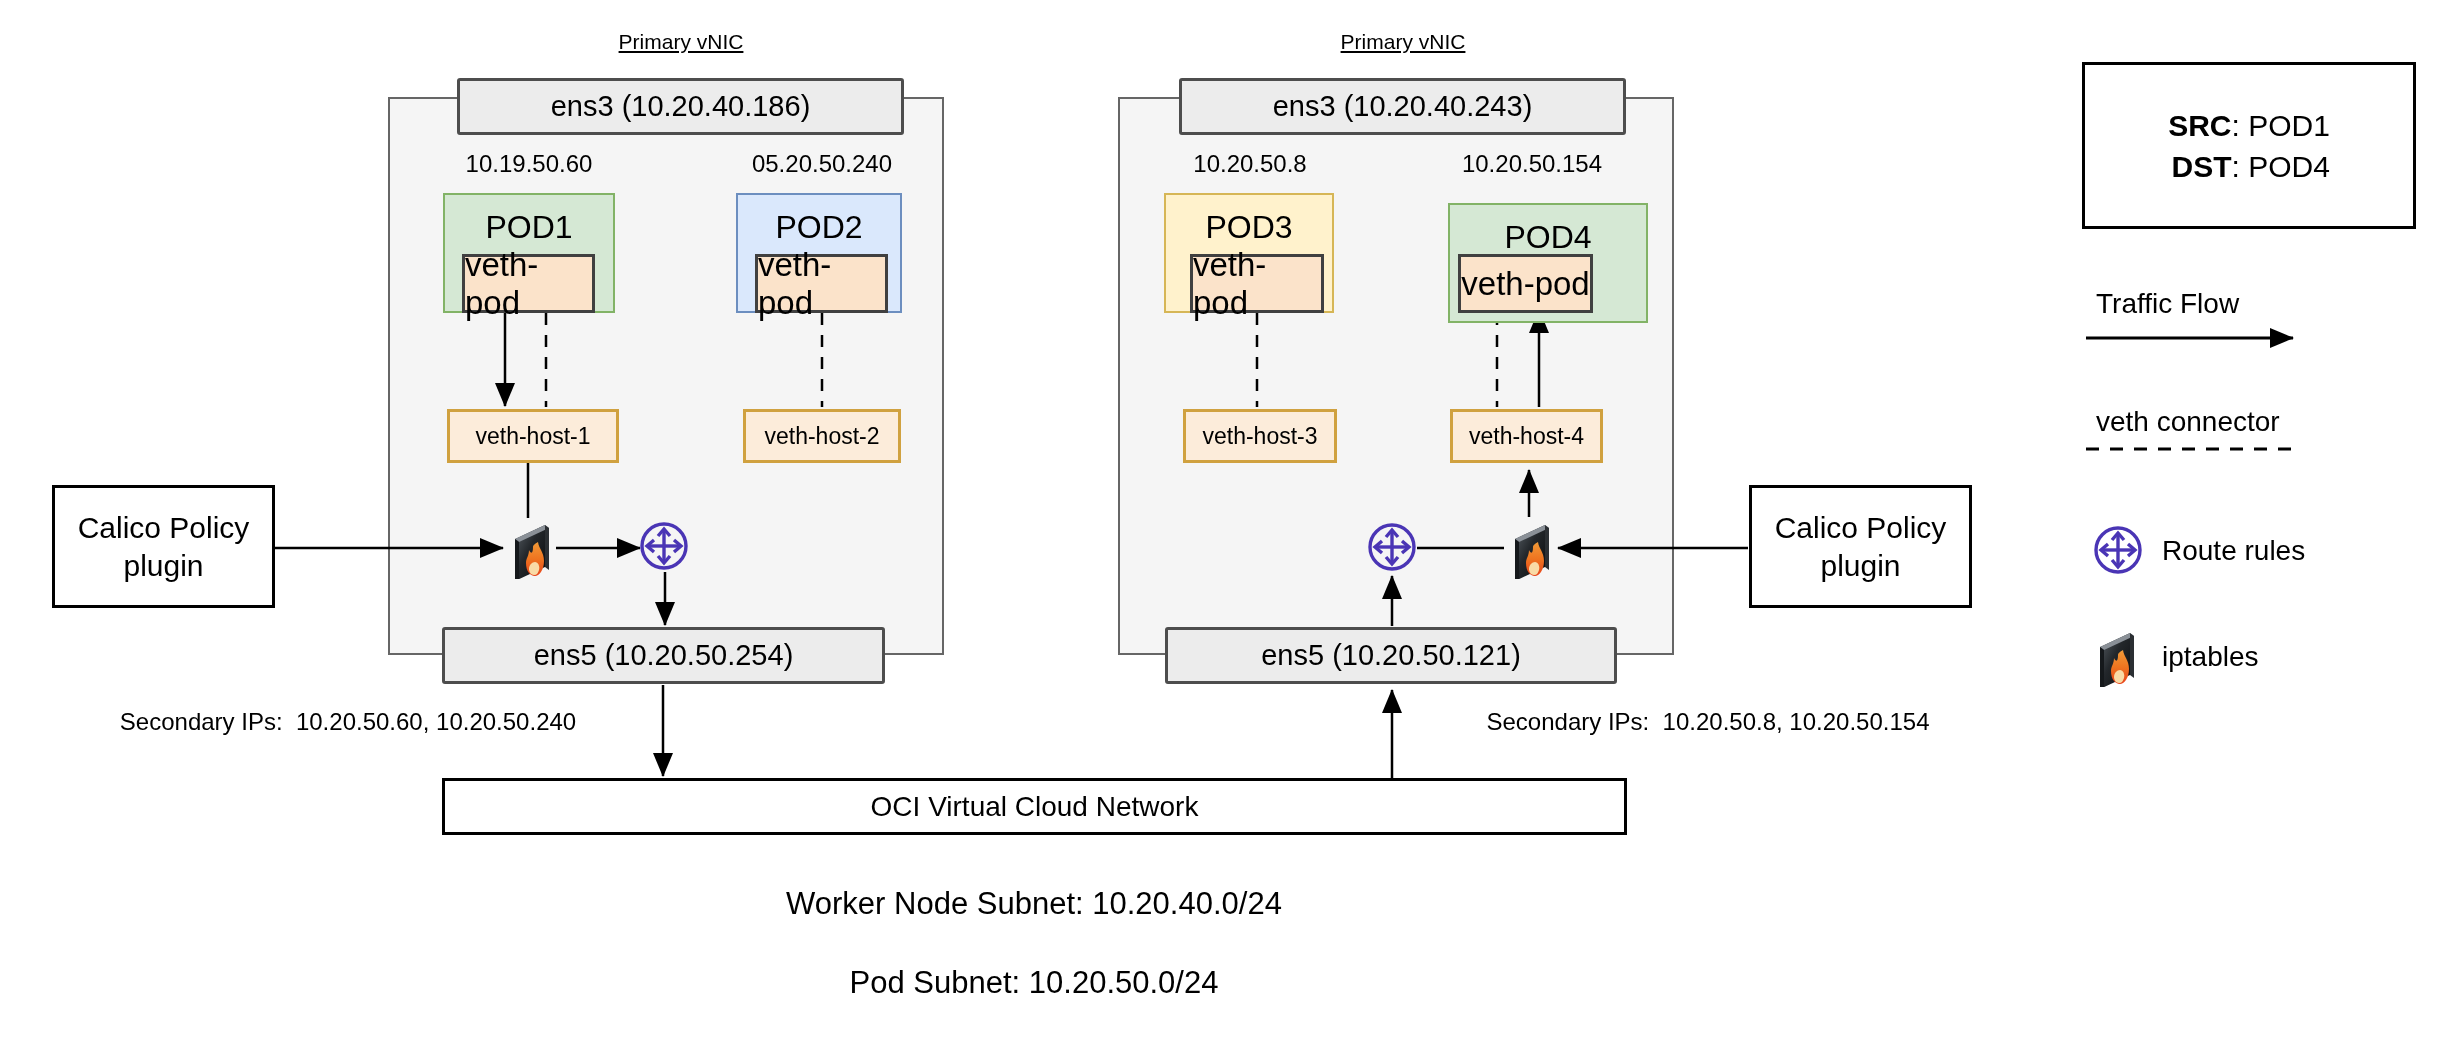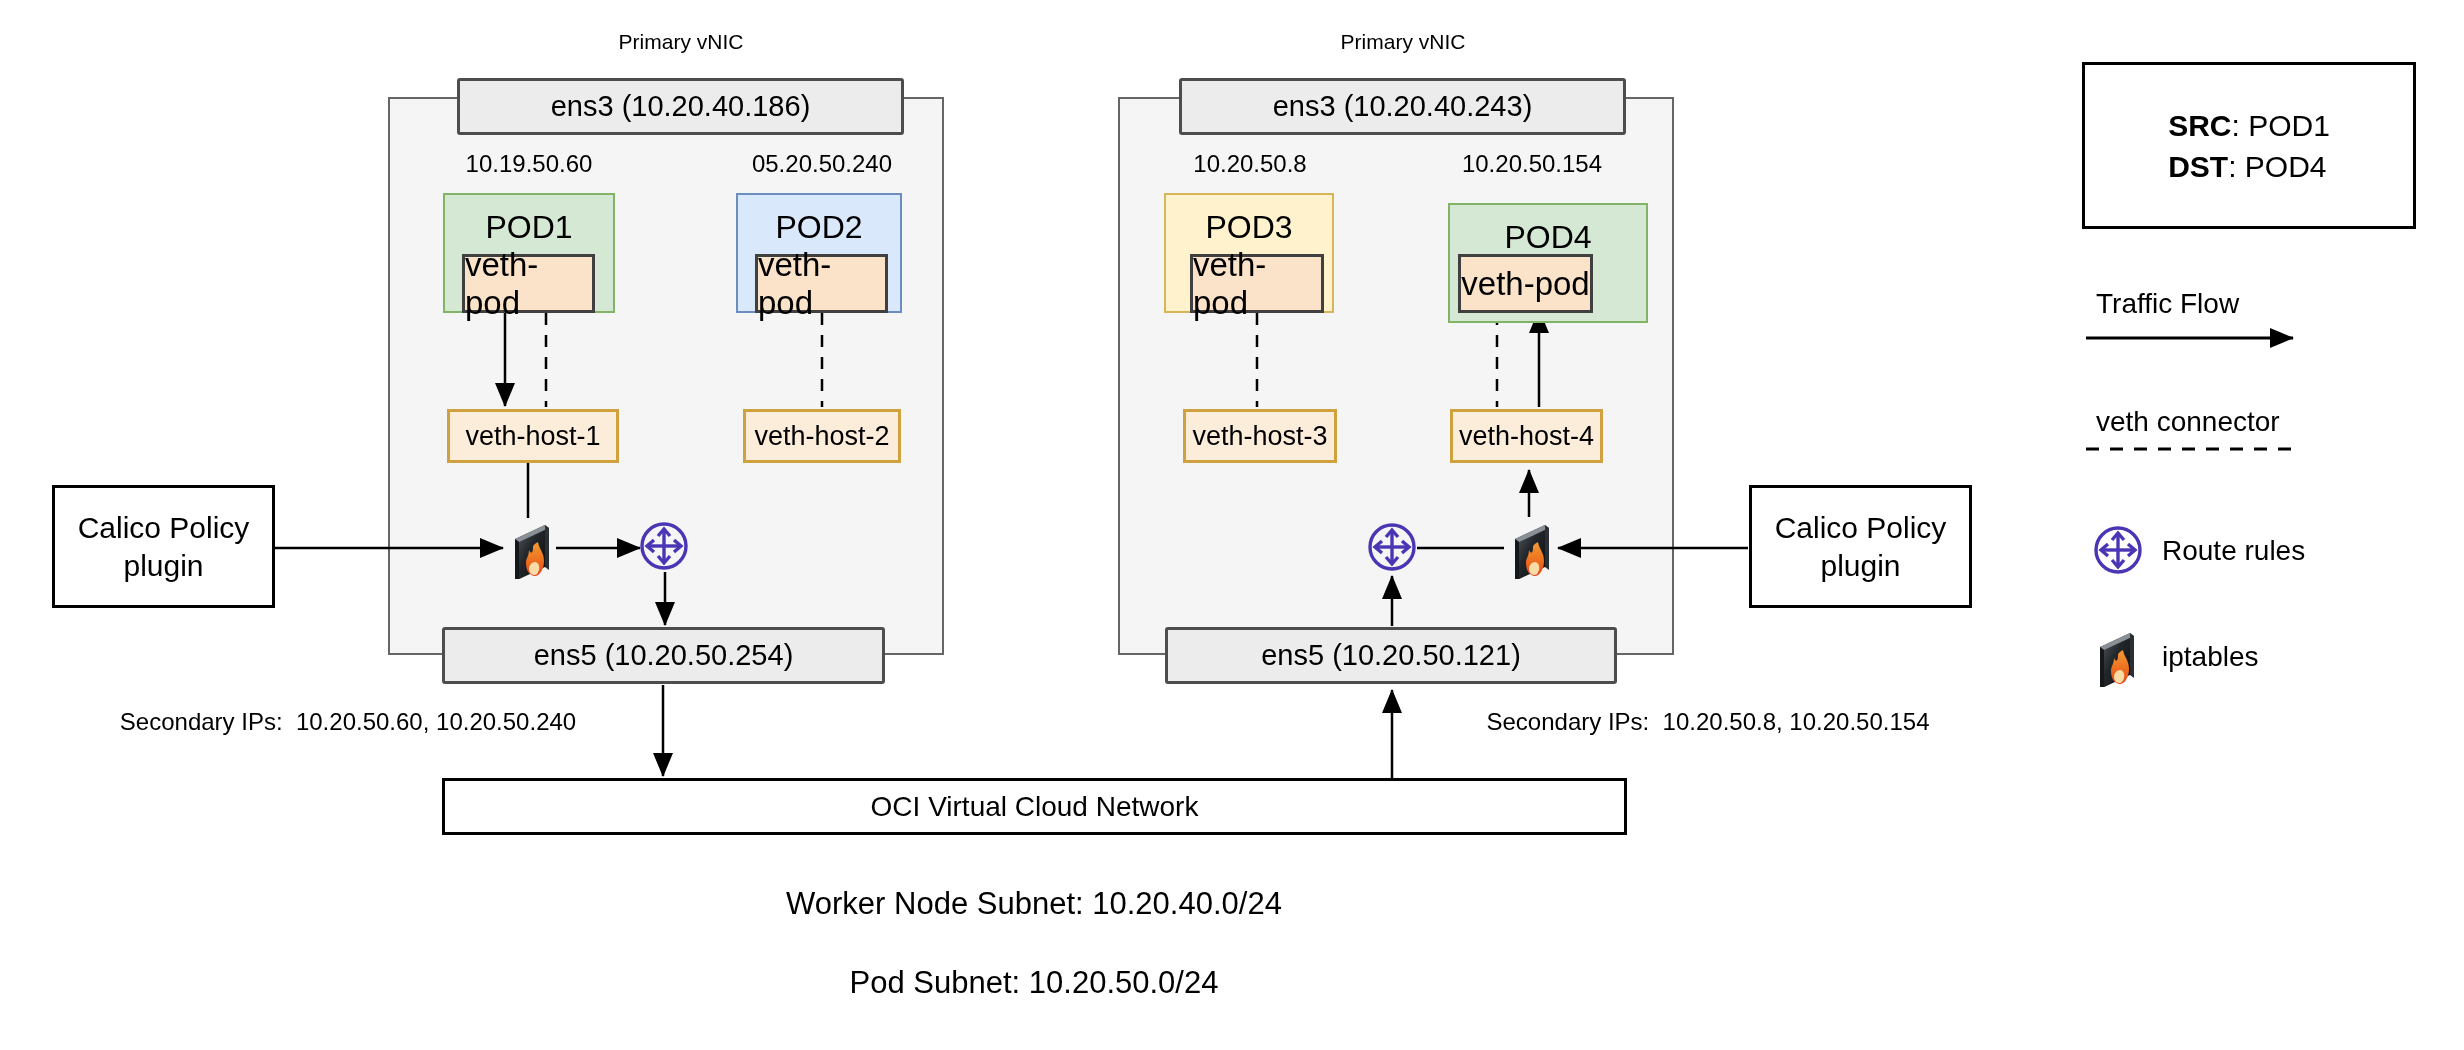--- a/index.html
+++ b/index.html
@@ -23,34 +23,34 @@
   .podbox .podname{margin-top:14px;}
   .pod-green{background:#d5e8d4;border-color:#82b366;}
   .pod-blue{background:#dae8fc;border-color:#6c8ebf;}
   .pod-yellow{background:#fff2cc;border-color:#d6b656;}
   .vethpod{
     background:#fbe3ca;border:3px solid #404040;z-index:4;
     display:flex;align-items:center;justify-content:center;font-size:33px;
   }
   .vethhost{
     background:#fcecda;border:3px solid #d0a13f;z-index:3;
-    display:flex;align-items:center;justify-content:center;font-size:27px;
+    display:flex;align-items:center;justify-content:center;font-size:23px;
   }
   .plainbox{
     background:#fff;border:3px solid #000;z-index:3;
     display:flex;align-items:center;justify-content:center;text-align:center;
   }
   .lbl{z-index:3;text-align:center;}
-  .small{font-size:21px;}
+  .small{font-size:21px;text-decoration:underline;}
   .iplabel{font-size:24px;}
   .seclabel{font-size:24px;white-space:pre;}
   .subnetlabel{font-size:31px;}
   .legendtext{font-size:28px;text-align:left;}
   .calico{font-size:30px;line-height:38px;padding:0 14px;}
-  .srcdst{font-size:30px;line-height:41px;text-align:left;}
+  .srcdst{font-size:30px;line-height:41px;text-align:right;}
   svg.overlay{position:absolute;left:0;top:0;z-index:2;}
   .icon{z-index:4;}
 </style>
 </head>
 <body>
 
 <div class="stage">
 
   <svg width="0" height="0" style="position:absolute">
     <defs>

